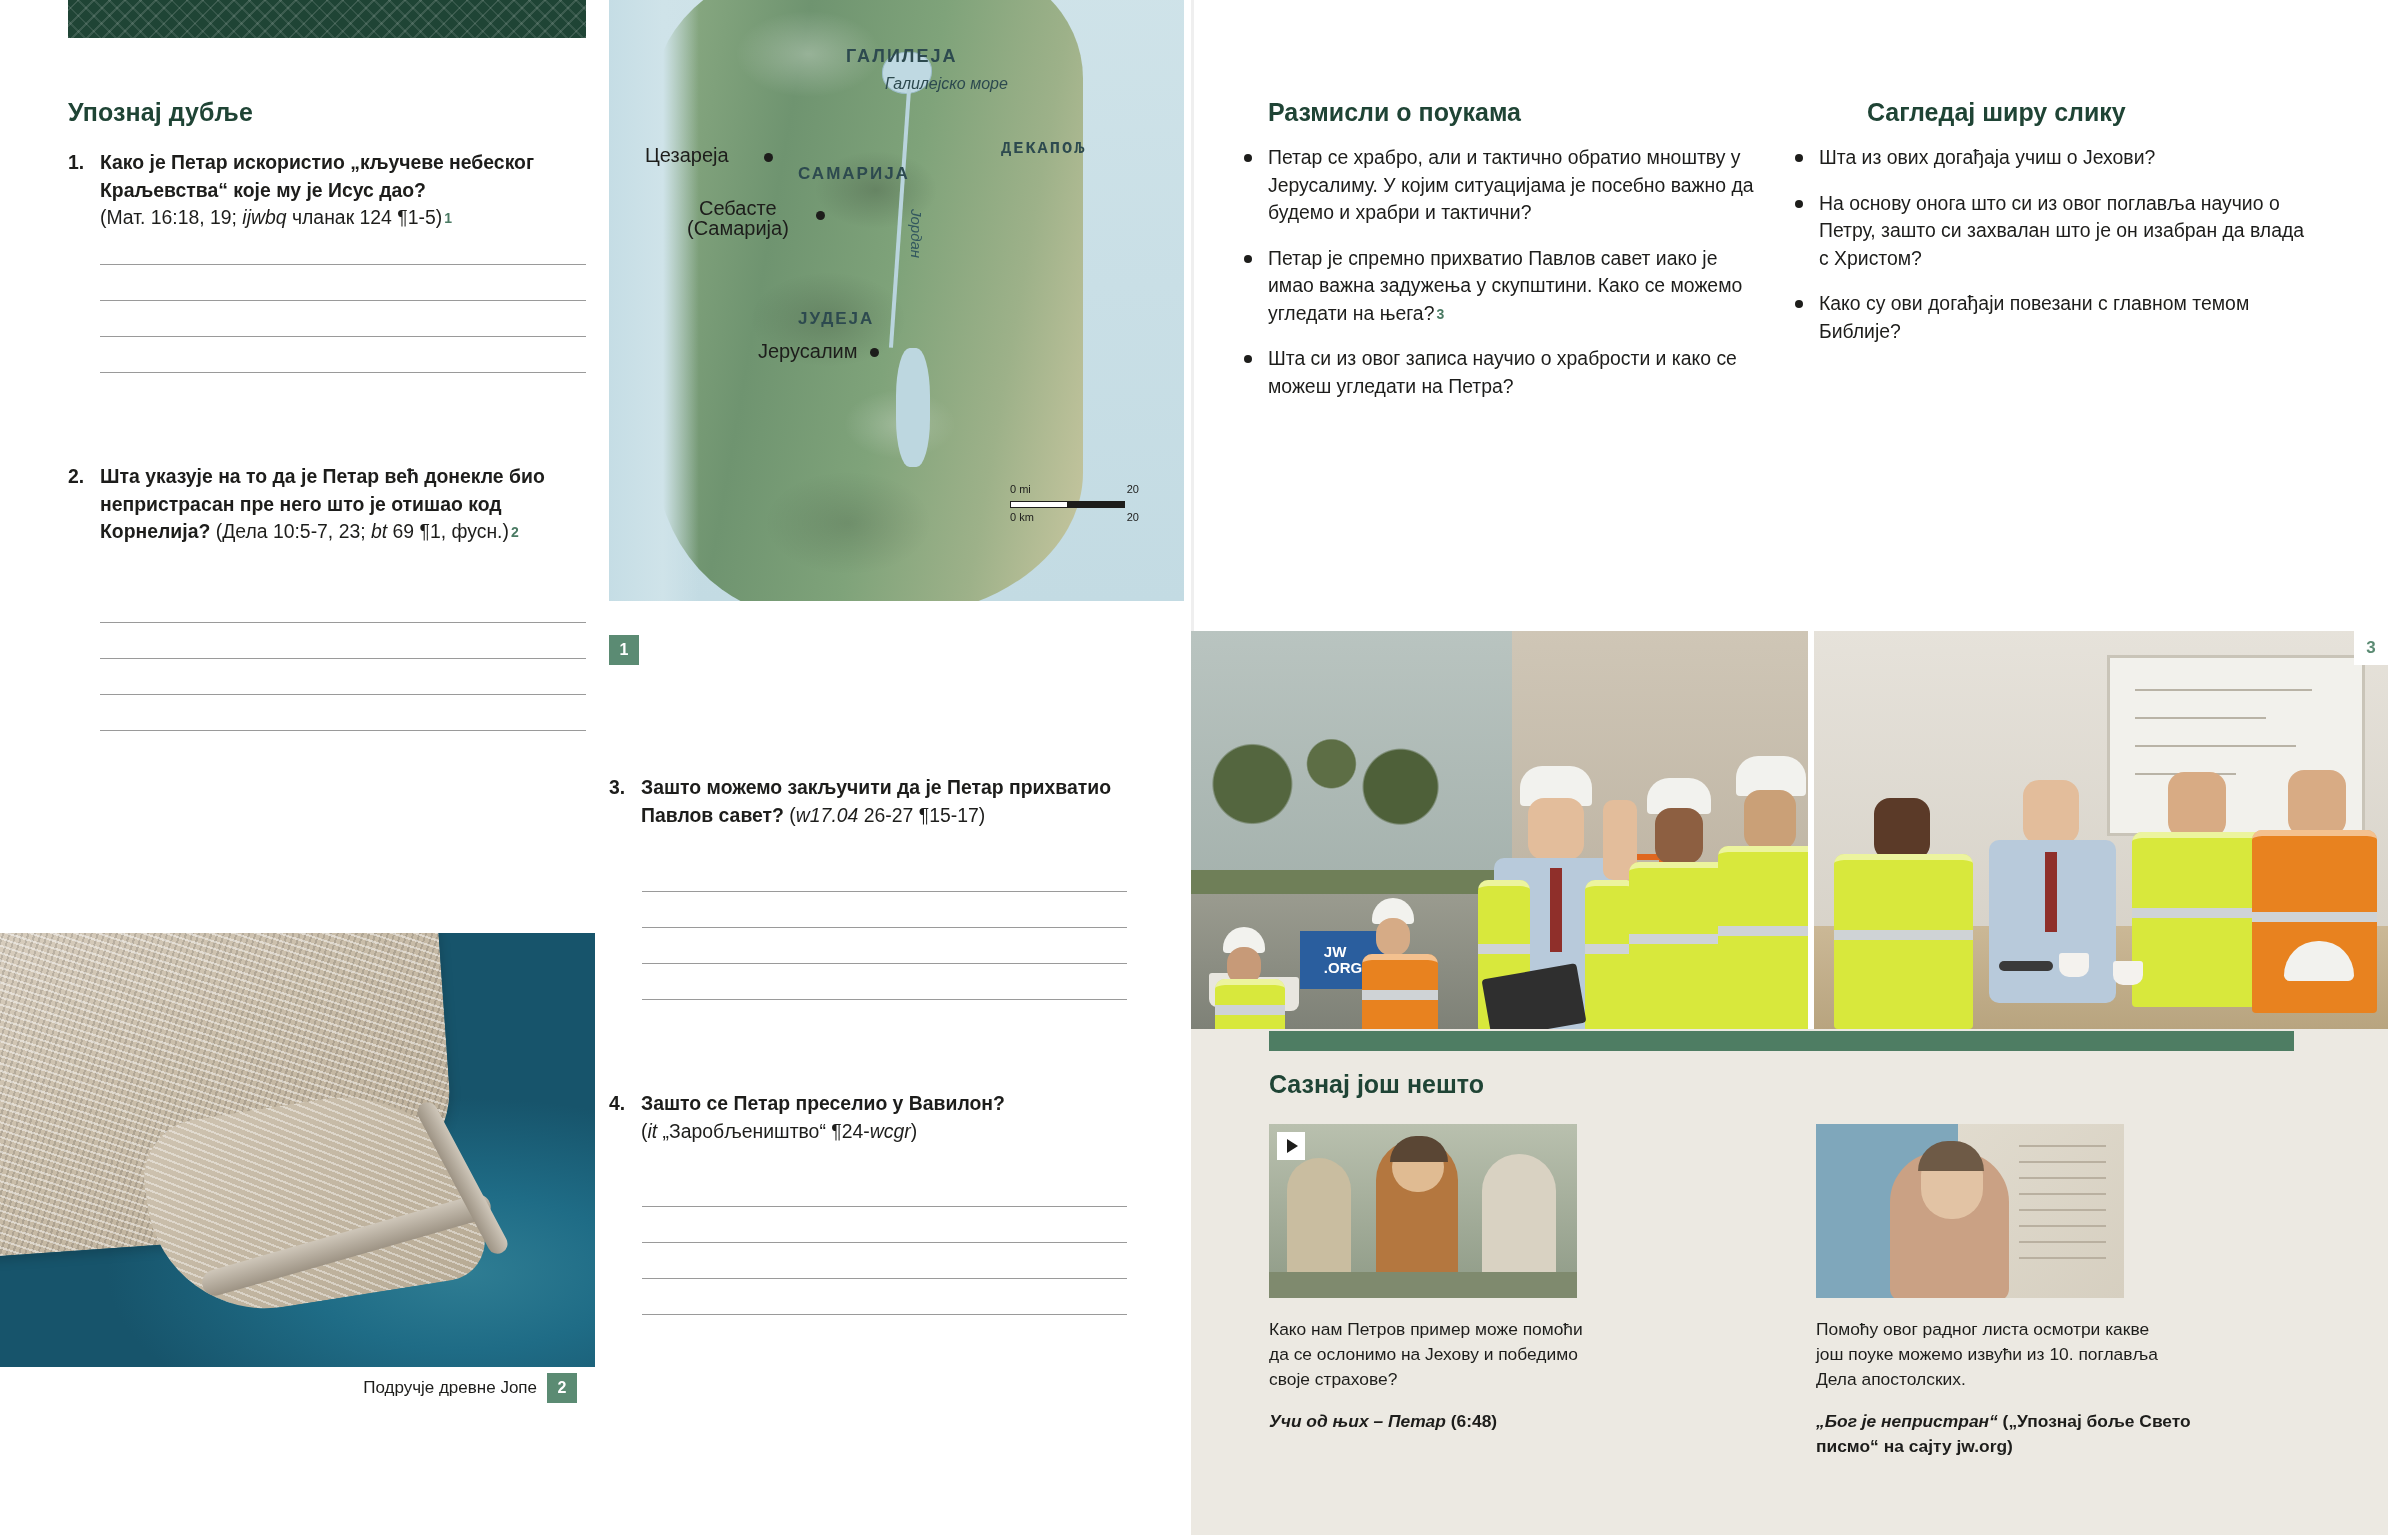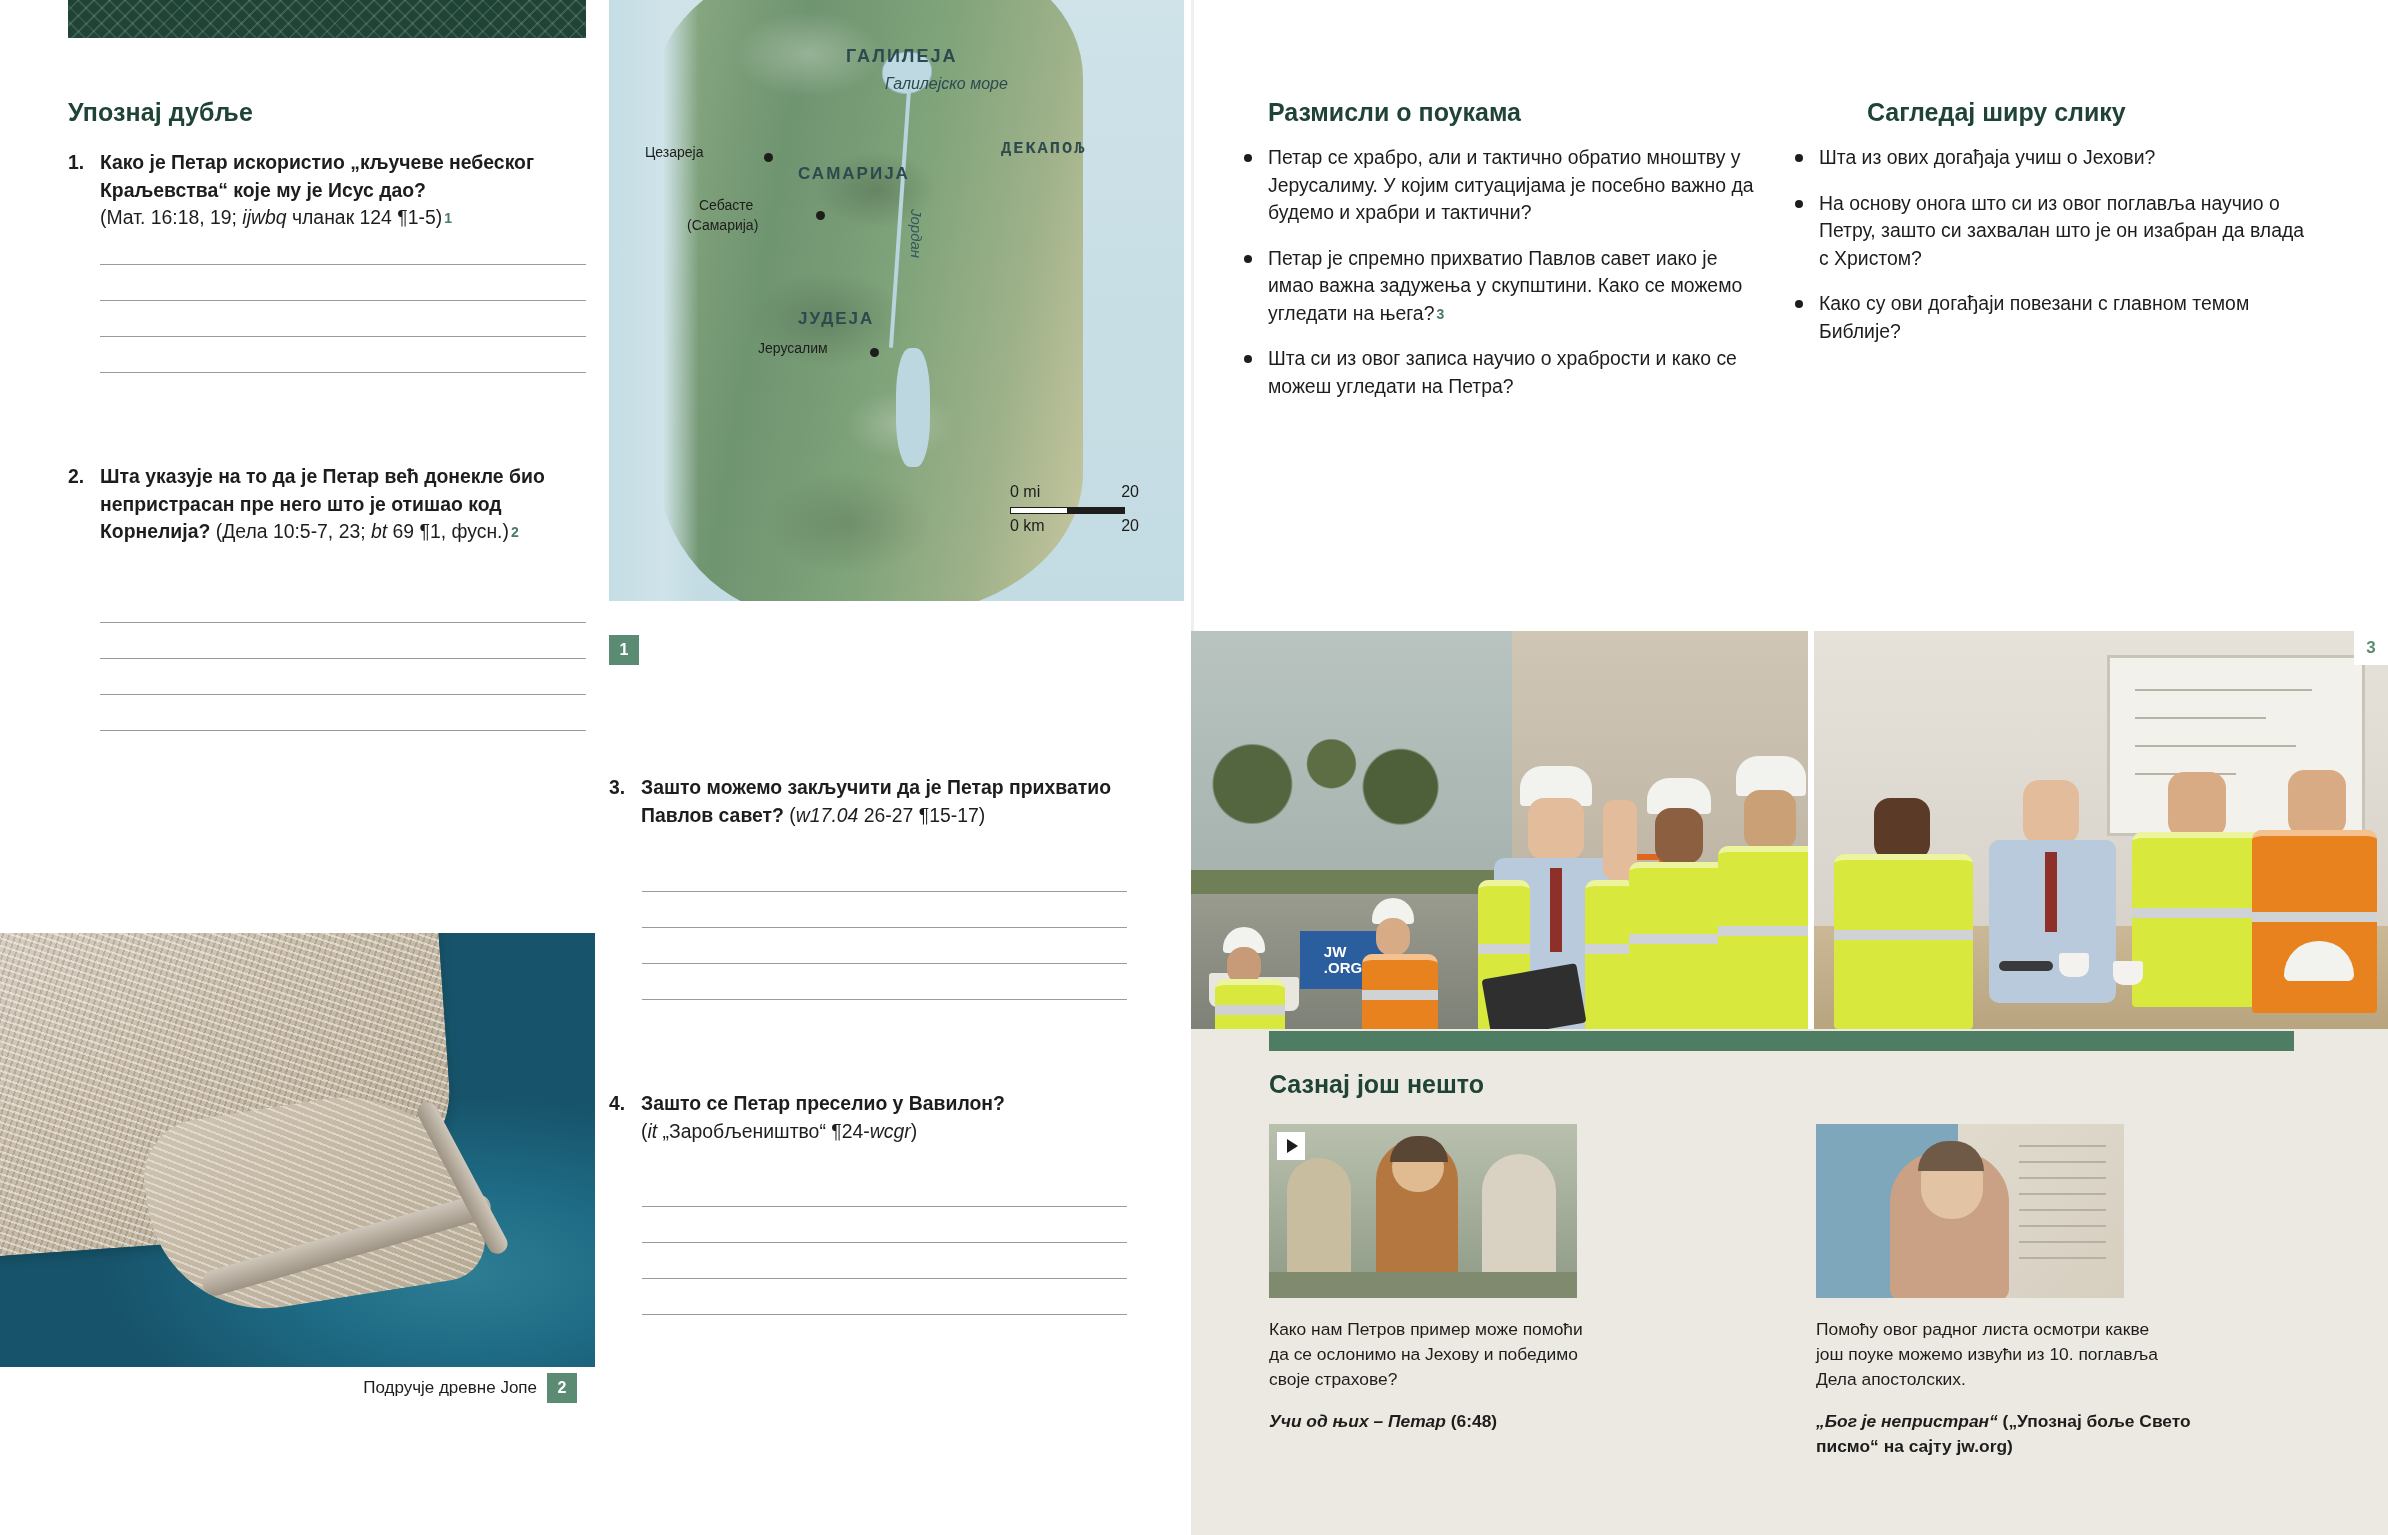--- a/index.html
+++ b/index.html
@@ -235,21 +235,21 @@
     position: absolute;
     color: #2d4a4f;
     font-size: 17px;
     letter-spacing: 2px;
     font-weight: 600;
   }
   .map-label.big { font-size: 18px; }
   .map-city {
     position: absolute;
     color: #1d1d1b;
-    font-size: 14px;
+    font-size: 20px;
   }
   .map-dot {
     position: absolute;
     width: 9px; height: 9px;
     border-radius: 50%;
     background: #1d1d1b;
   }
   .map-italic {
     position: absolute;
     font-style: italic;
@@ -271,21 +271,21 @@
     margin-bottom: 3px;
   }
   .scale-line .half {
     position: absolute;
     left: 0; top: 0; width: 58px; height: 7px;
     background: #ffffff;
     border: 1px solid #1d1d1b;
     box-sizing: border-box;
   }
   .scale-txt {
-    font-size: 16px;
+    font-size: 11px;
     color: #1d1d1b;
     display: flex;
     justify-content: space-between;
     width: 129px;
     margin-bottom: 6px;
   }
 
   .cap-block {
     position: absolute;
     font-size: 17px;

